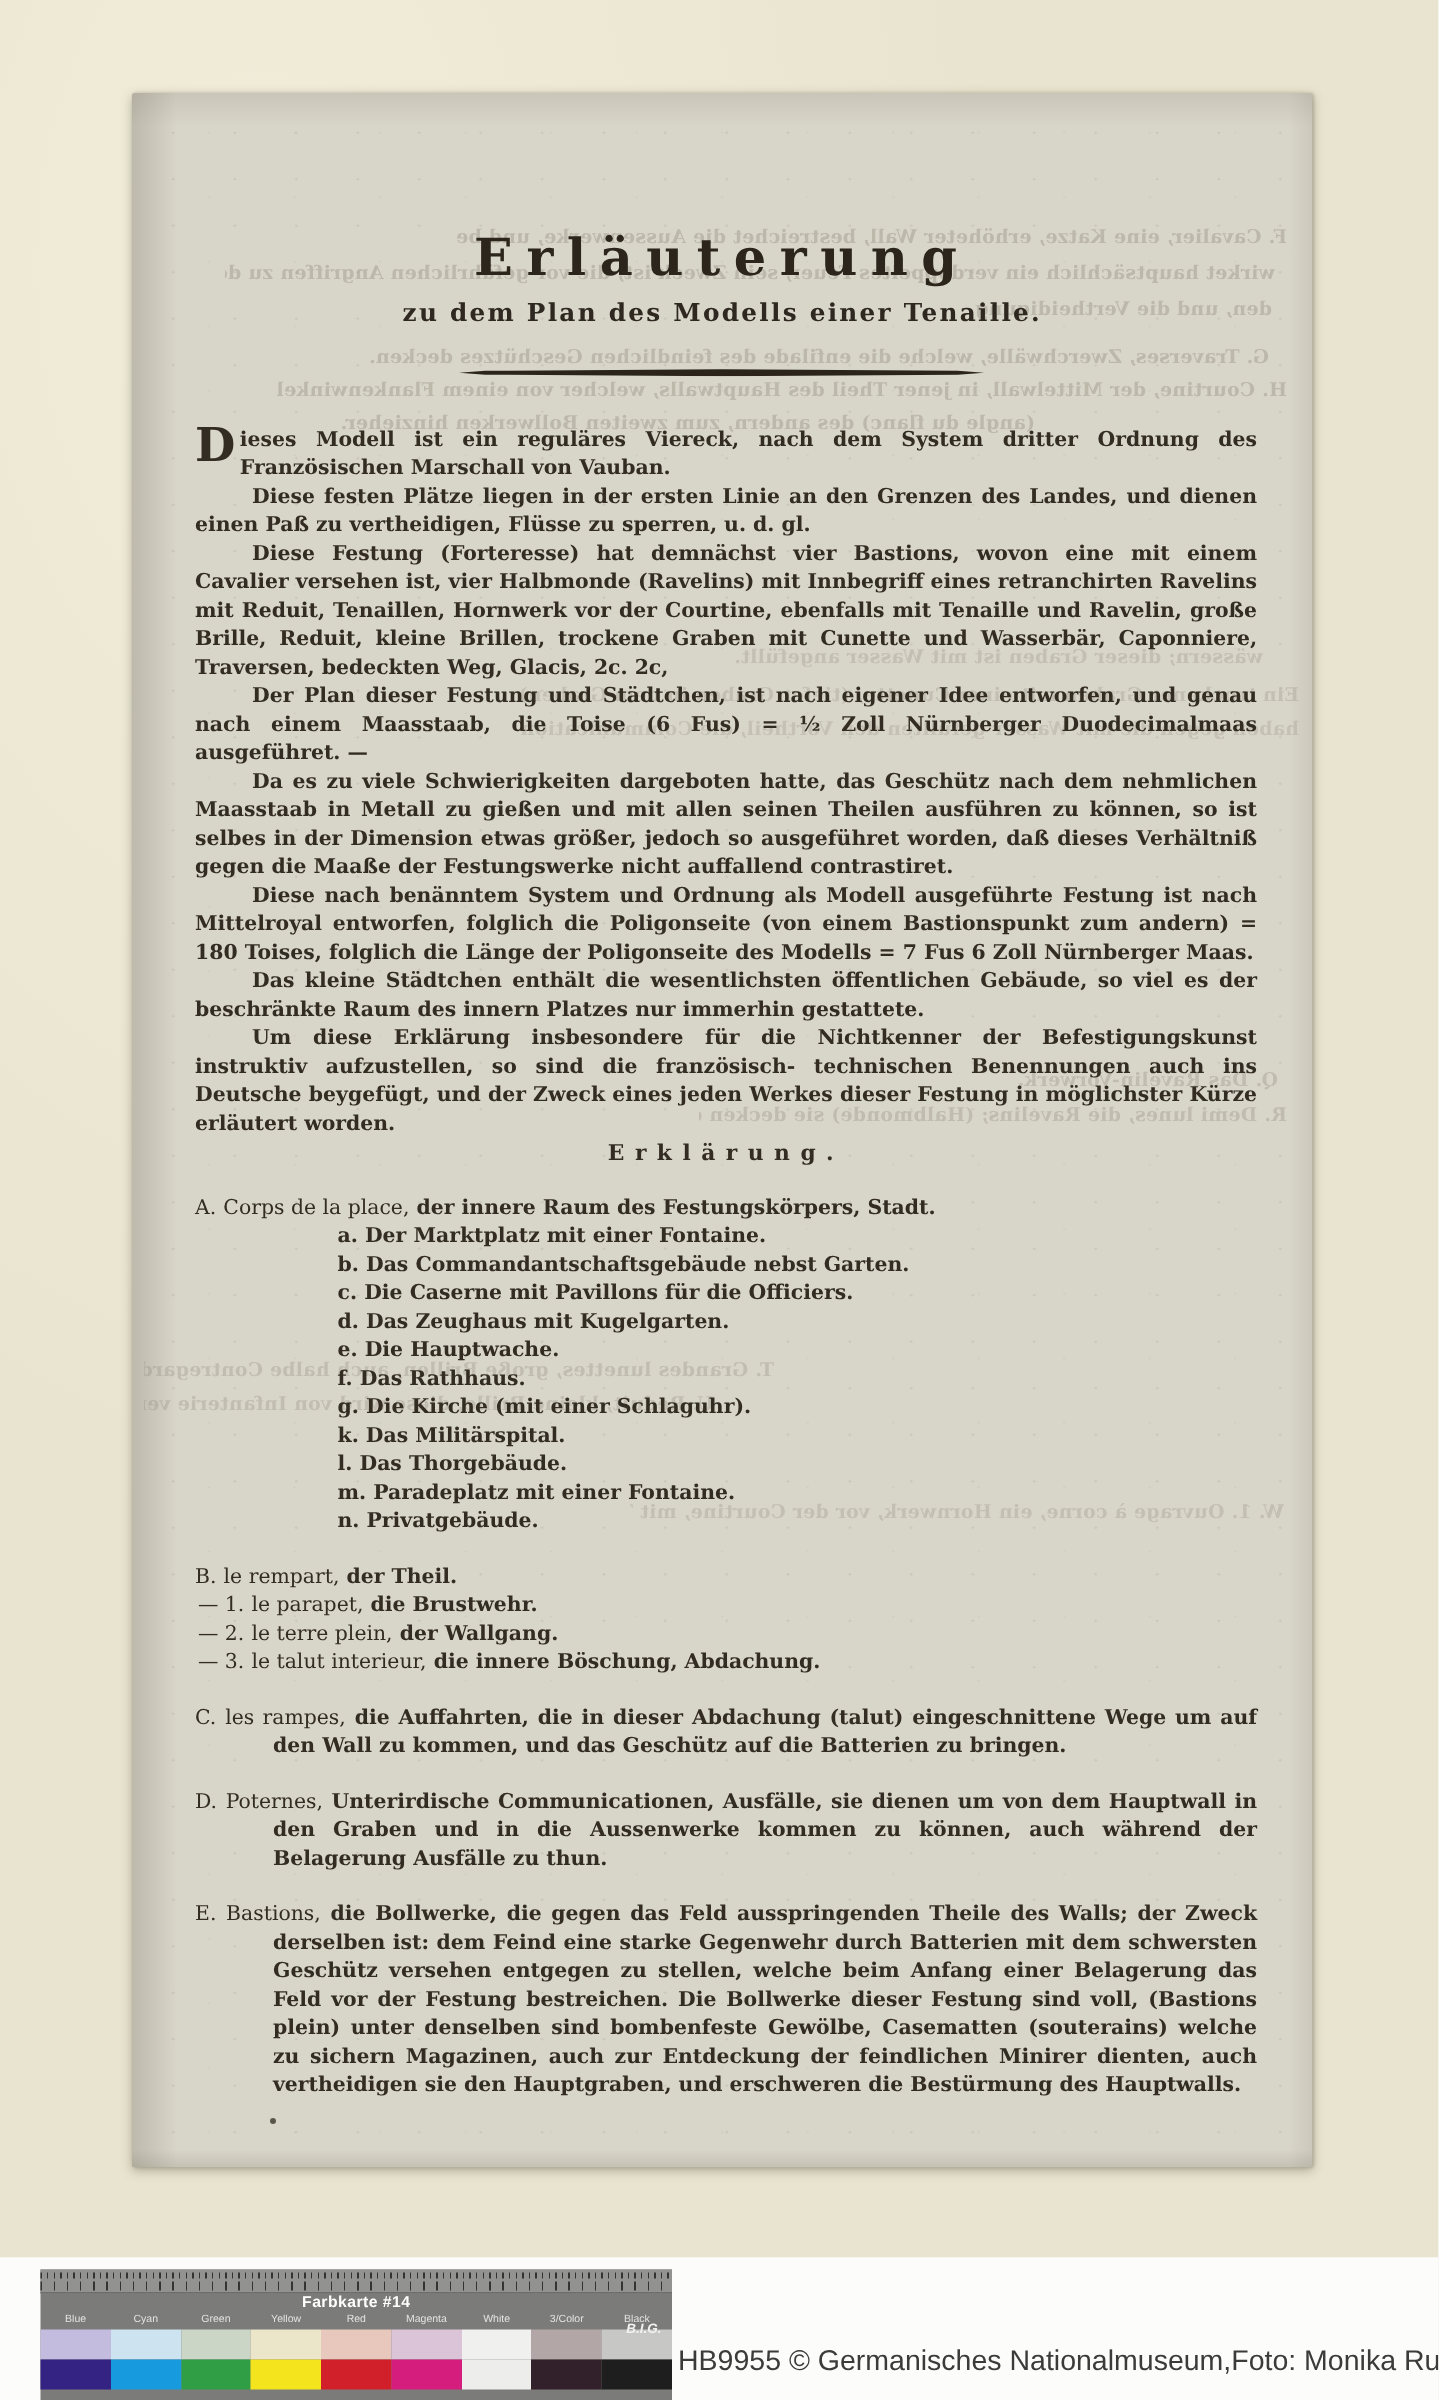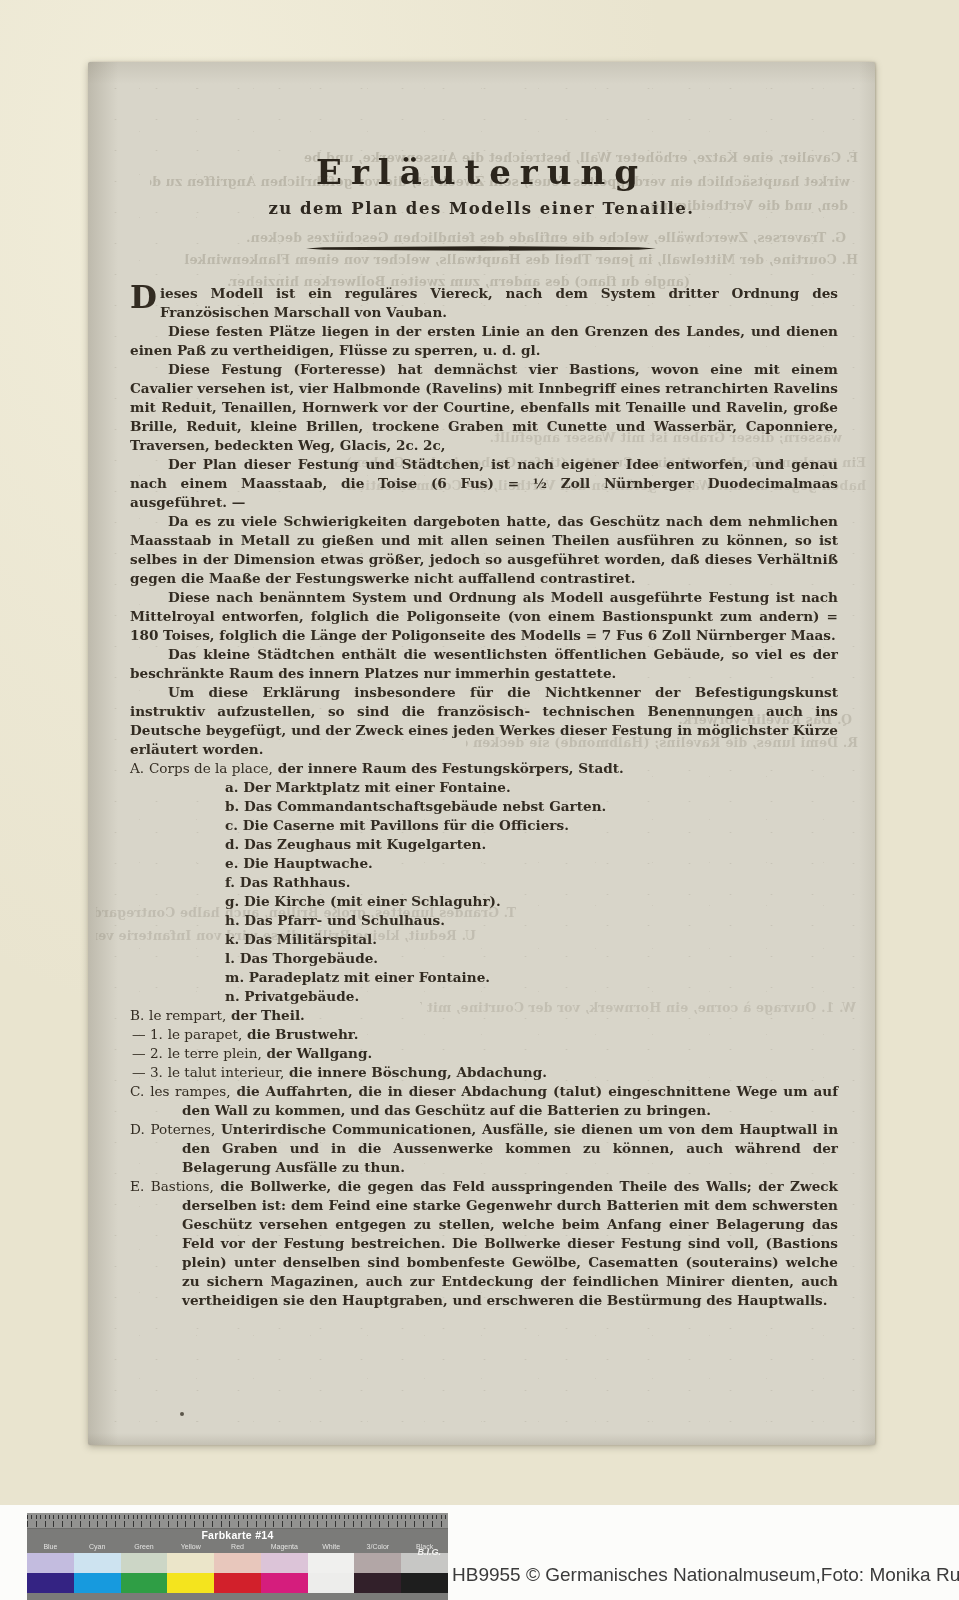--- a/index.html
+++ b/index.html
@@ -51,21 +51,21 @@
 
   .body-text{position:absolute;left:130px;top:284px;width:708px;
              font-size:13.6px;line-height:19px;font-weight:bold;color:#332c22;
              text-align:justify;}
   .body-text p{margin:0;text-indent:38px;}
   .body-text p.p-first{text-indent:0;}
   .dropcap{float:left;font-size:31px;line-height:27px;padding-right:3px;font-weight:bold;}
   .erk-heading{margin:0;text-align:center;text-indent:0 !important;
                font-size:14.5px;letter-spacing:7px;}
   .li{margin:0;}
-  .li-main{padding-left:52px;text-indent:-52px !important;}
+  .li-main{padding-left:52px;text-indent:-52px !important;margin-top:18px;}
   .li-sub{padding-left:95px;text-indent:0 !important;}
   .li-dash{padding-left:2px;text-indent:0 !important;}
   .fr{font-weight:normal;}
   .mk{font-weight:normal;}
   .mk-sub{font-weight:bold;}
 
   
   .bottom-strip{position:absolute;left:0;top:1505px;width:959px;height:95px;background:#fcfcfa;}
   .color-card{position:absolute;left:27px;top:1513px;width:421px;height:94px;
               background:#7b7b79;font-family:"Liberation Sans",sans-serif;}
@@ -121,30 +121,30 @@
   <div class="body-text">
     <p class="p-first"><span class="dropcap">D</span><span>ieses Modell ist ein reguläres Viereck, nach dem System dritter Ordnung des Französischen Marschall von Vauban.</span></p>
     <p>Diese festen Plätze liegen in der ersten Linie an den Grenzen des Landes, und dienen einen Paß zu vertheidigen, Flüsse zu sperren, u. d. gl.</p>
     <p>Diese Festung (Forteresse) hat demnächst vier Bastions, wovon eine mit einem Cavalier versehen ist, vier Halbmonde (Ravelins) mit Innbegriff eines retranchirten Ravelins mit Reduit, Tenaillen, Hornwerk vor der Courtine, ebenfalls mit Tenaille und Ravelin, große Brille, Reduit, kleine Brillen, trockene Graben mit Cunette und Wasserbär, Caponniere, Traversen, bedeckten Weg, Glacis, 2c. 2c,</p>
     <p>Der Plan dieser Festung und Städtchen, ist nach eigener Idee entworfen, und genau nach einem Maasstaab, die Toise (6 Fus) = ½ Zoll Nürnberger Duodecimalmaas ausgeführet. —</p>
     <p>Da es zu viele Schwierigkeiten dargeboten hatte, das Geschütz nach dem nehmlichen Maasstaab in Metall zu gießen und mit allen seinen Theilen ausführen zu können, so ist selbes in der Dimension etwas größer, jedoch so ausgeführet worden, daß dieses Verhältniß gegen die Maaße der Festungswerke nicht auffallend contrastiret.</p>
     <p>Diese nach benänntem System und Ordnung als Modell ausgeführte Festung ist nach Mittelroyal entworfen, folglich die Poligonseite (von einem Bastionspunkt zum andern) = 180 Toises, folglich die Länge der Poligonseite des Modells = 7 Fus 6 Zoll Nürnberger Maas.</p>
     <p>Das kleine Städtchen enthält die wesentlichsten öffentlichen Gebäude, so viel es der beschränkte Raum des innern Platzes nur immerhin gestattete.</p>
     <p>Um diese Erklärung insbesondere für die Nichtkenner der Befestigungskunst instruktiv aufzustellen, so sind die französisch- technischen Benennungen auch ins Deutsche beygefügt, und der Zweck eines jeden Werkes dieser Festung in möglichster Kürze erläutert worden.</p>
 
+    <p class="erk-heading">Erklärung.</p>
 
     <div class="li li-main"><span class="mk">A.</span> <span class="fr">Corps de la place,</span> <span>der innere Raum des Festungskörpers, Stadt.</span></div>
     <div class="li li-sub"><span class="mk-sub">a.</span> <span>Der Marktplatz mit einer Fontaine.</span></div>
     <div class="li li-sub"><span class="mk-sub">b.</span> <span>Das Commandantschaftsgebäude nebst Garten.</span></div>
     <div class="li li-sub"><span class="mk-sub">c.</span> <span>Die Caserne mit Pavillons für die Officiers.</span></div>
     <div class="li li-sub"><span class="mk-sub">d.</span> <span>Das Zeughaus mit Kugelgarten.</span></div>
     <div class="li li-sub"><span class="mk-sub">e.</span> <span>Die Hauptwache.</span></div>
     <div class="li li-sub"><span class="mk-sub">f.</span> <span>Das Rathhaus.</span></div>
     <div class="li li-sub"><span class="mk-sub">g.</span> <span>Die Kirche (mit einer Schlaguhr).</span></div>
-    <div class="li li-sub"><span class="mk-sub">h.</span> <span>Das Pfarr- und Schulhaus.</span></div>
     <div class="li li-sub"><span class="mk-sub">k.</span> <span>Das Militärspital.</span></div>
     <div class="li li-sub"><span class="mk-sub">l.</span> <span>Das Thorgebäude.</span></div>
     <div class="li li-sub"><span class="mk-sub">m.</span> <span>Paradeplatz mit einer Fontaine.</span></div>
     <div class="li li-sub"><span class="mk-sub">n.</span> <span>Privatgebäude.</span></div>
     <div class="li li-main"><span class="mk">B.</span> <span class="fr">le rempart,</span> <span>der Theil.</span></div>
     <div class="li li-dash"><span class="mk">— 1.</span> <span class="fr">le parapet,</span> <span>die Brustwehr.</span></div>
     <div class="li li-dash"><span class="mk">— 2.</span> <span class="fr">le terre plein,</span> <span>der Wallgang.</span></div>
     <div class="li li-dash"><span class="mk">— 3.</span> <span class="fr">le talut interieur,</span> <span>die innere Böschung, Abdachung.</span></div>
     <div class="li li-main"><span class="mk">C.</span> <span class="fr">les rampes,</span> <span>die Auffahrten, die in dieser Abdachung (talut) eingeschnittene Wege um auf den Wall zu kommen, und das Geschütz auf die Batterien zu bringen.</span></div>
     <div class="li li-main"><span class="mk">D.</span> <span class="fr">Poternes,</span> <span>Unterirdische Communicationen, Ausfälle, sie dienen um von dem Hauptwall in den Graben und in die Aussenwerke kommen zu können, auch während der Belagerung Ausfälle zu thun.</span></div>

